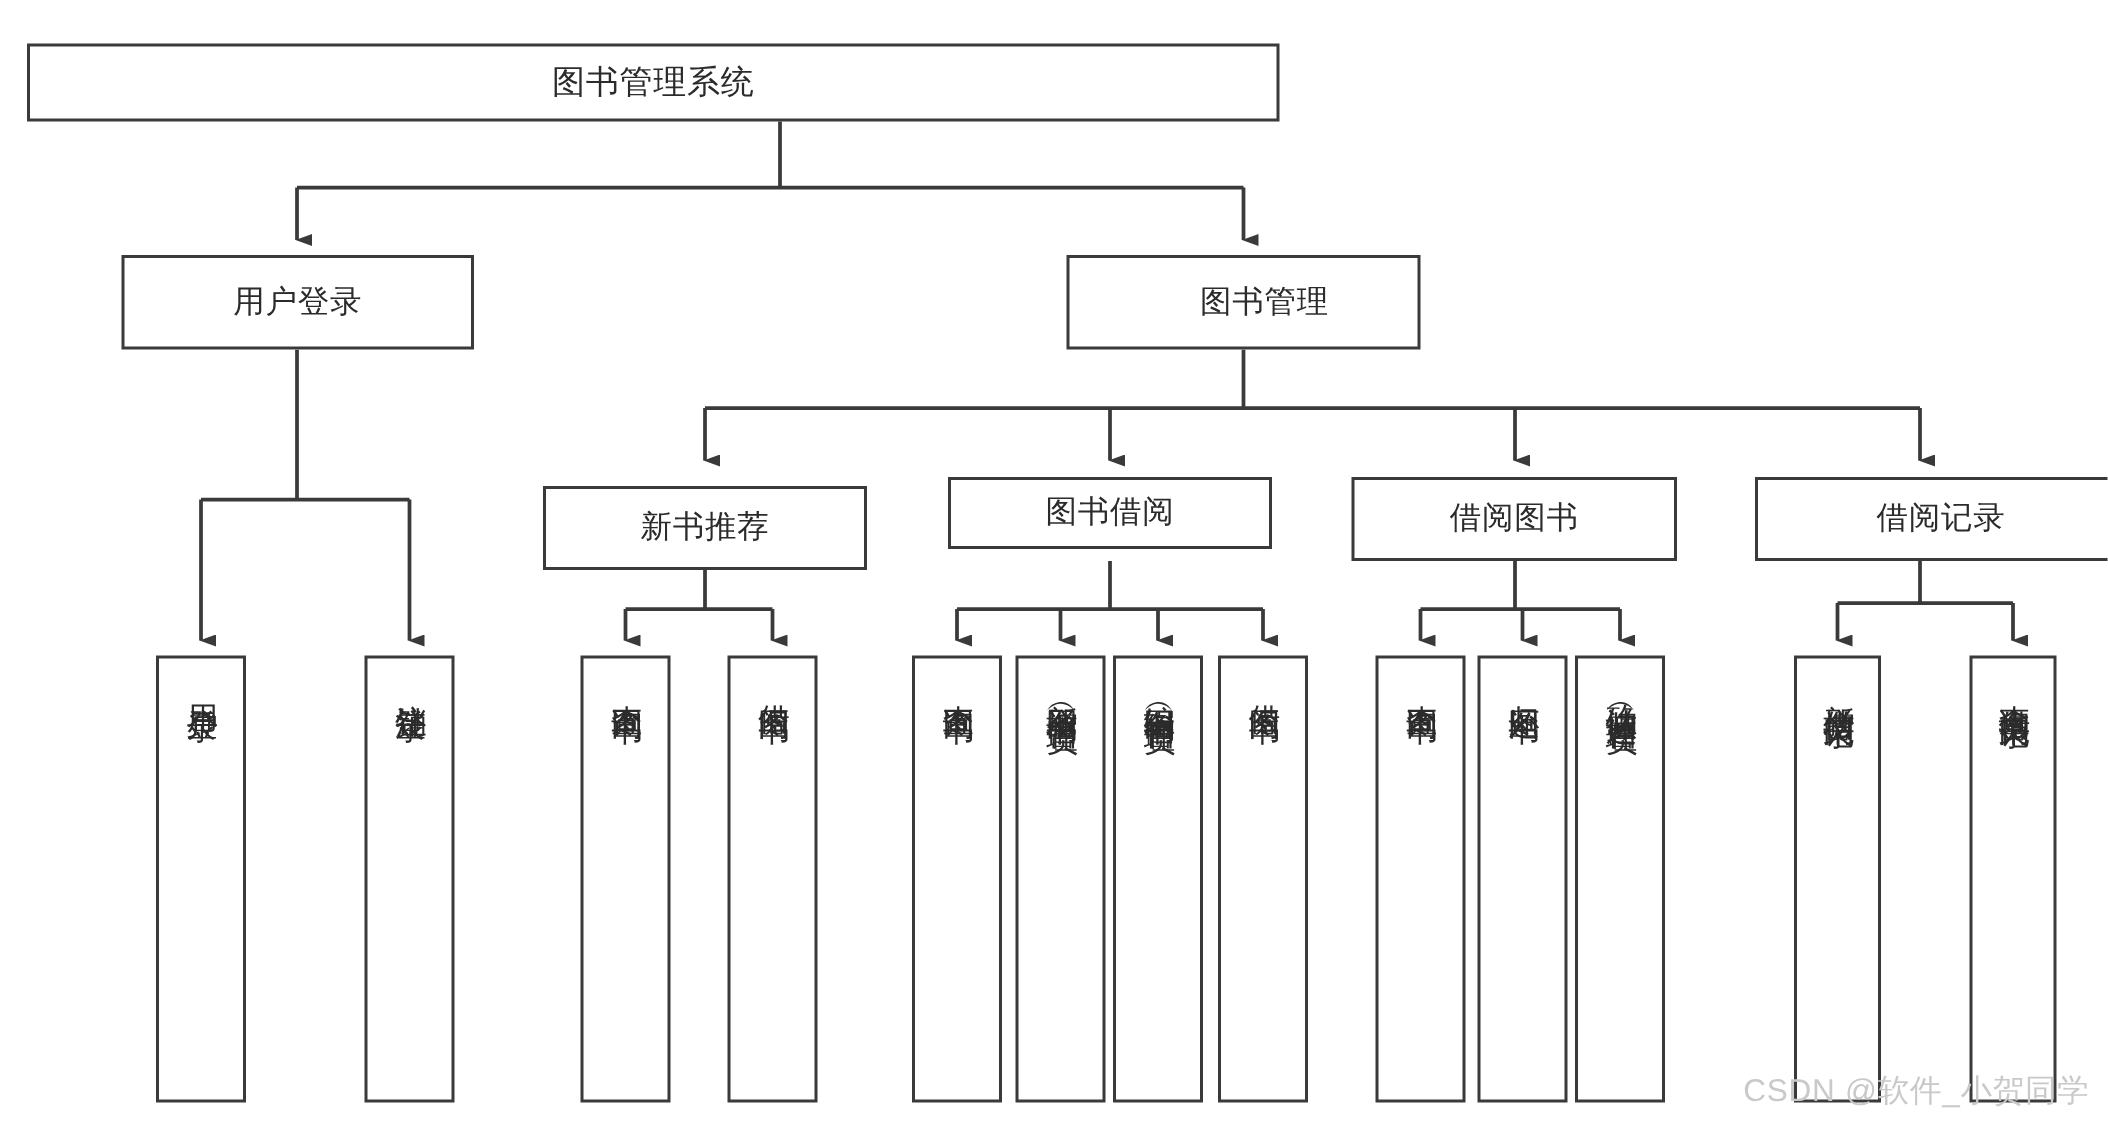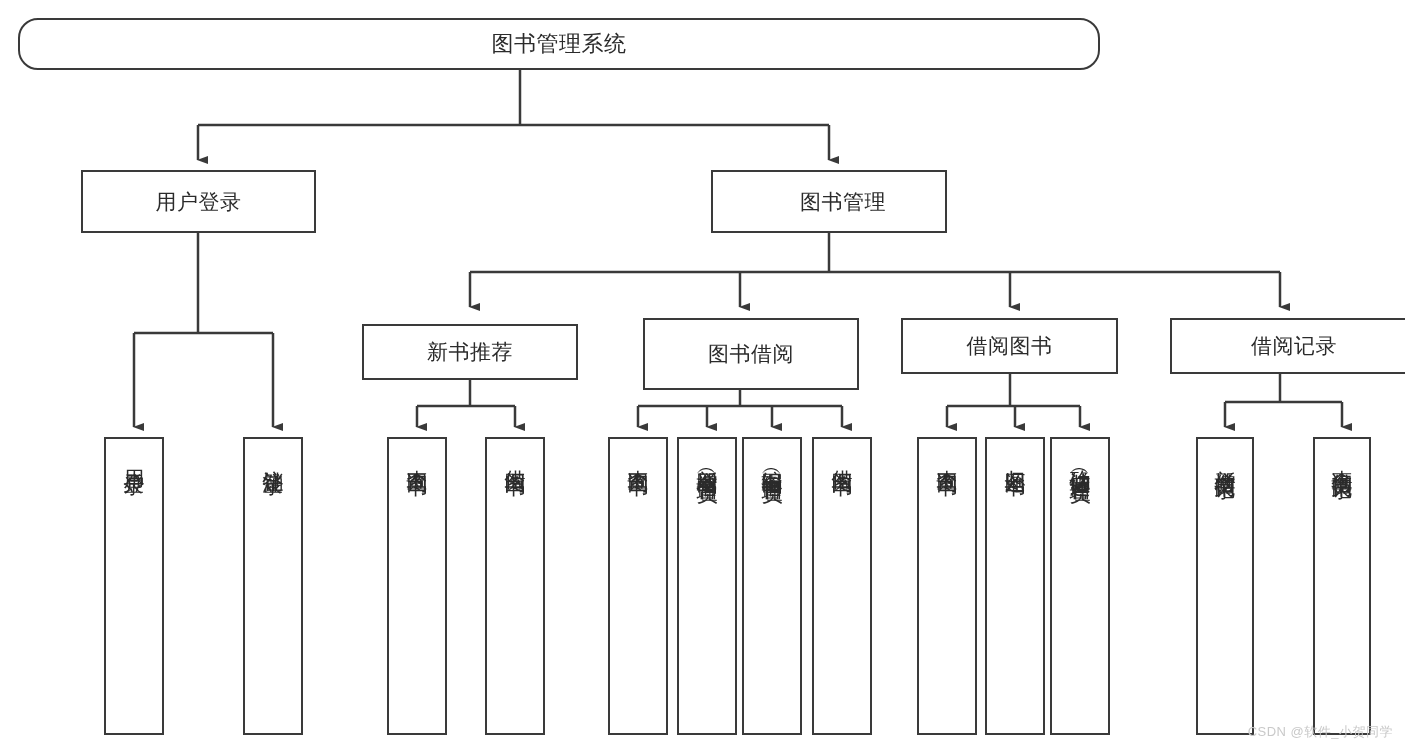--- a/index.html
+++ b/index.html
@@ -60,21 +60,21 @@
     line-height: 1.15;
     letter-spacing: 2px;
   }
   .node.root .label {
     font-size: 22px;
   }
   #watermark {
     position: absolute;
     right: 12px;
     bottom: 6px;
-    font-size: 13px;
+    font-size: 21px;
     color: #c9c9c9;
     letter-spacing: 0.5px;
     white-space: nowrap;
     user-select: none;
     text-align: center;
   }
 </style>
 </head>
 <body>
 
@@ -123,35 +123,35 @@
       <path d="M1015,406 L1015,427" marker-end="url(#arrow)"></path>
       <path d="M1080,406 L1080,427" marker-end="url(#arrow)"></path>
 
       <path d="M1280,374 L1280,402"></path>
       <path d="M1225,402 L1342,402"></path>
       <path d="M1225,402 L1225,427" marker-end="url(#arrow)"></path>
       <path d="M1342,402 L1342,427" marker-end="url(#arrow)"></path>
     </g>
   </svg>
 
-  <div class="node horiz root" style="left:18px; top:18px; width:1082px; height:52px;border-radius:20px;">
+  <div class="node horiz root" style="left:18px; top:29px; width:835px; height:52px;">
     <span class="label">图书管理系统</span>
   </div>
 
   <div class="node horiz" style="left:81px; top:170px; width:235px; height:63px;">
     <span class="label">用户登录</span>
   </div>
   <div class="node horiz" style="left:711px; top:170px; width:236px; height:63px;padding-left:28px;">
     <span class="label">图书管理</span>
   </div>
 
   <div class="node horiz" style="left:362px; top:324px; width:216px; height:56px;">
     <span class="label">新书推荐</span>
   </div>
-  <div class="node horiz" style="left:632px; top:318px; width:216px; height:72px;margin-left:11px;">
+  <div class="node horiz" style="left:632px; top:318px; width:216px; height:48px;">
     <span class="label">图书借阅</span>
   </div>
   <div class="node horiz" style="left:901px; top:318px; width:217px; height:56px;">
     <span class="label">借阅图书</span>
   </div>
   <div class="node horiz" style="left:1170px; top:318px; width:248px; height:56px;">
     <span class="label">借阅记录</span>
   </div>
 
   <div class="node vert" style="left:104px; top:437px; width:60px; height:298px;">

